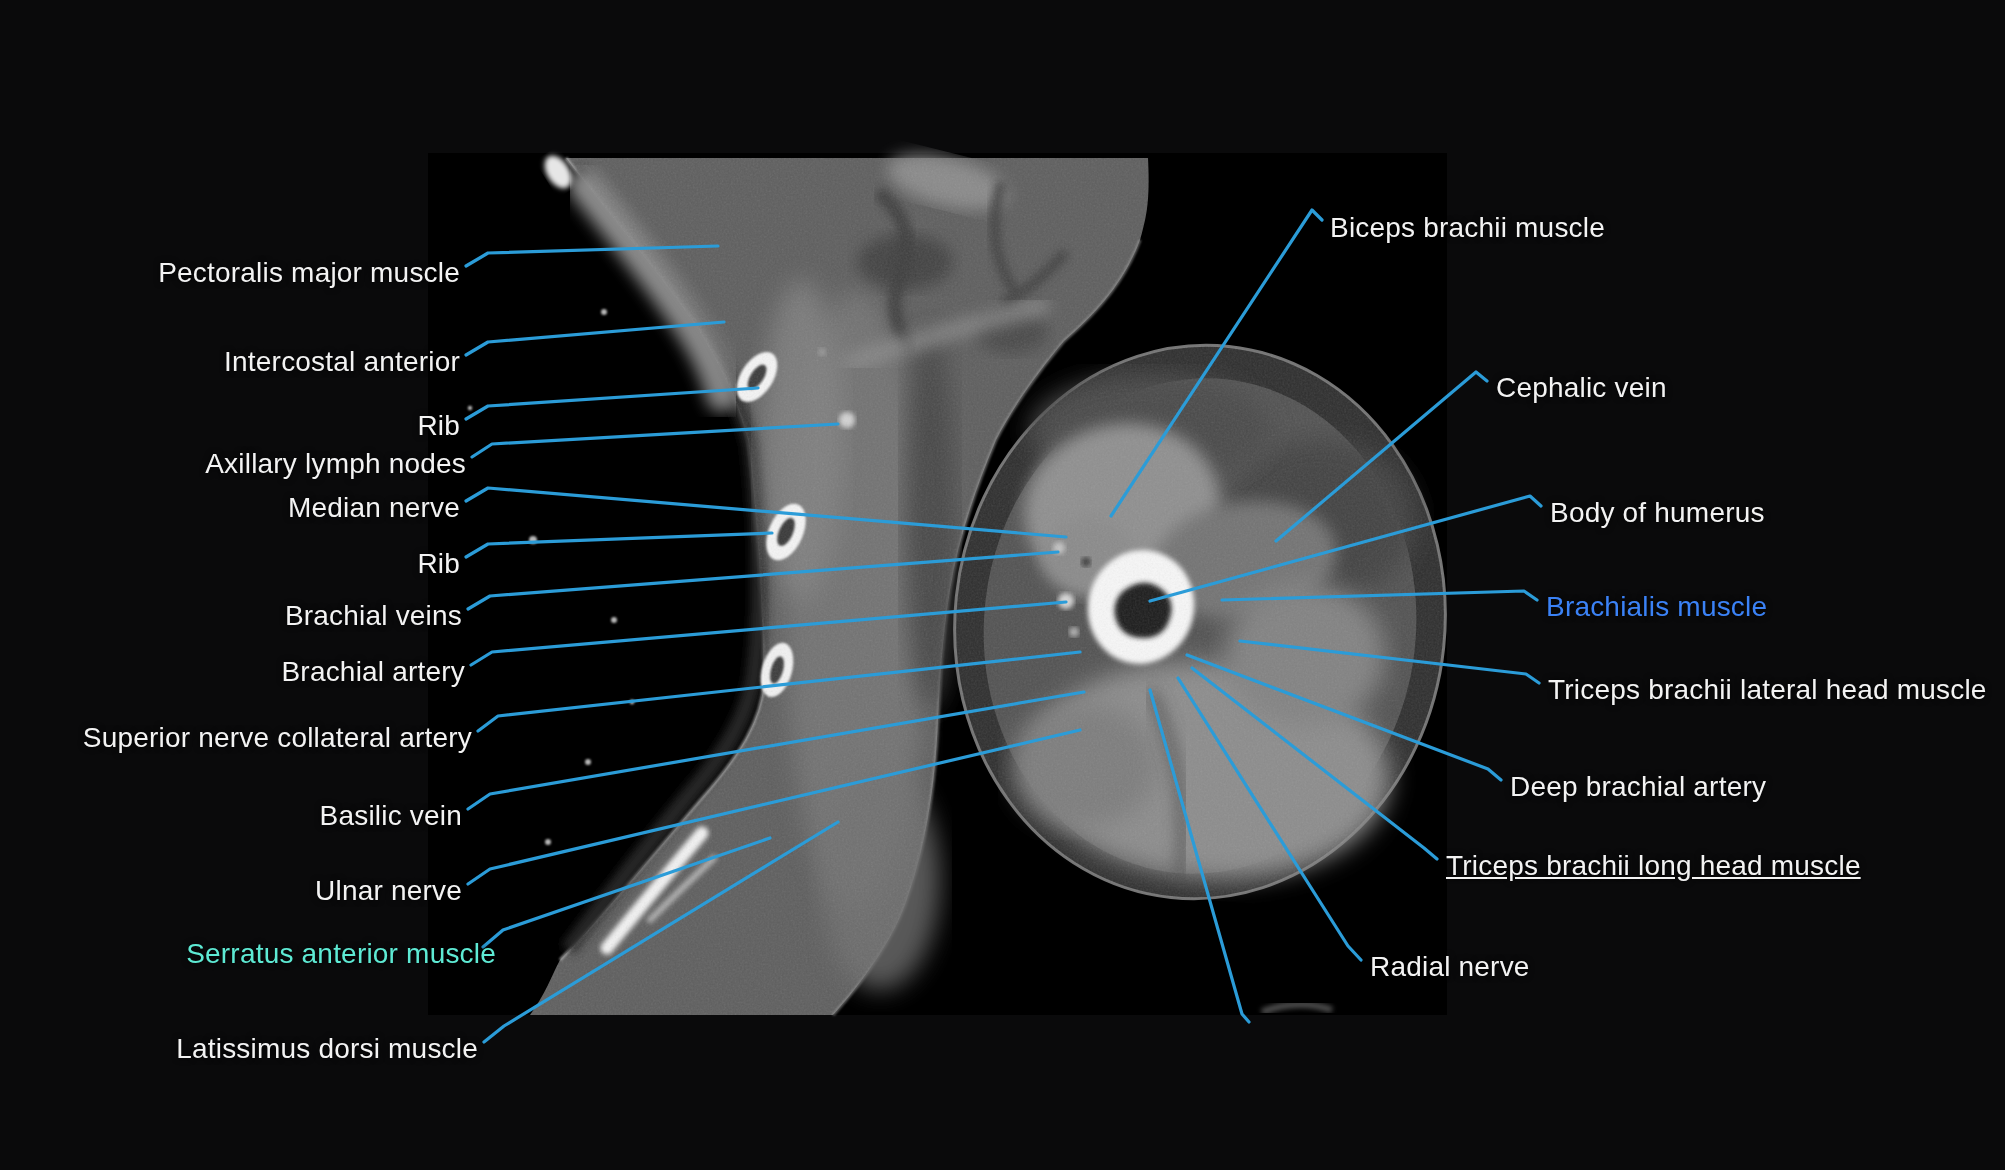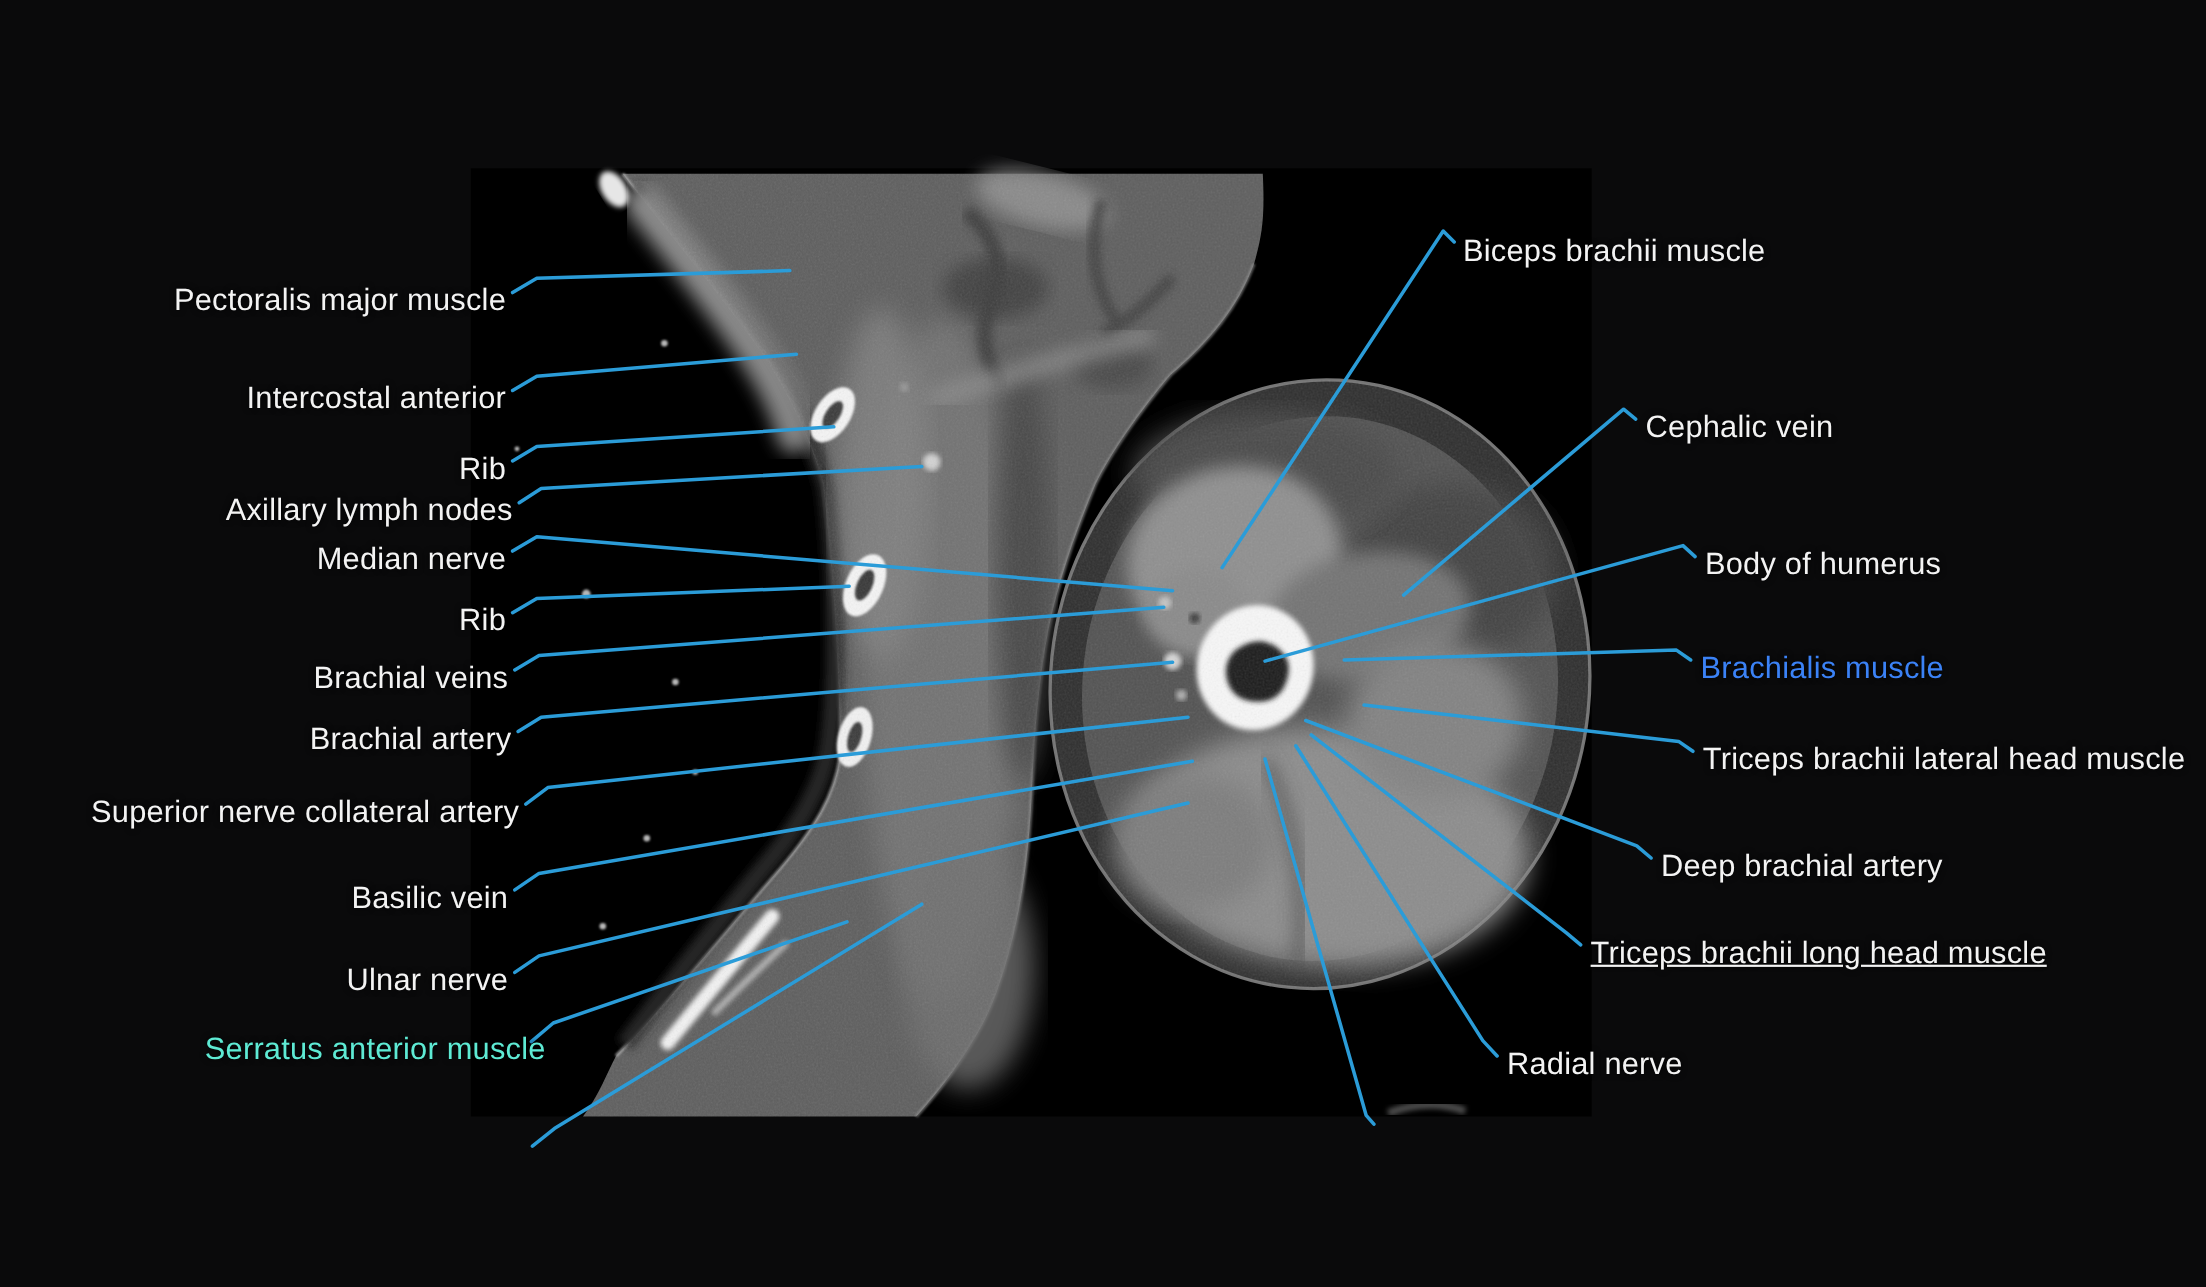--- a/index.html
+++ b/index.html
@@ -198,20 +198,21 @@
       <div class="anno-label right-align" style="left: 460px; top: 426px; color: rgb(243, 243, 243);">Rib</div>
       <div class="anno-label right-align" style="left: 466px; top: 464px; color: rgb(243, 243, 243);">Axillary lymph nodes</div>
       <div class="anno-label right-align" style="left: 460px; top: 508px; color: rgb(243, 243, 243);">Median nerve</div>
       <div class="anno-label right-align" style="left: 460px; top: 564px; color: rgb(243, 243, 243);">Rib</div>
       <div class="anno-label right-align" style="left: 462px; top: 616px; color: rgb(243, 243, 243);">Brachial veins</div>
       <div class="anno-label right-align" style="left: 465px; top: 672px; color: rgb(243, 243, 243); text-align: right;">Brachial artery</div>
       <div class="anno-label right-align" style="left: 472px; top: 738px; color: rgb(243, 243, 243);">Superior nerve collateral artery</div>
       <div class="anno-label right-align" style="left: 462px; top: 816px; color: rgb(243, 243, 243);">Basilic vein</div>
       <div class="anno-label right-align" style="left: 462px; top: 891px; color: rgb(243, 243, 243);">Ulnar nerve</div>
       <div class="anno-label right-align" style="left: 477px; top: 954px; color: #5eead4; margin-left: 19px;">Serratus anterior muscle</div>
+      <div class="anno-label right-align" style="left: 478px; top: 1049px; color: rgb(243, 243, 243);">Latissimus dorsi muscle</div>
       <div class="anno-label" style="left: 1330px; top: 228px; color: rgb(243, 243, 243);">Biceps brachii muscle</div>
       <div class="anno-label" style="left: 1496px; top: 388px; color: rgb(243, 243, 243);">Cephalic vein</div>
       <div class="anno-label" style="left: 1550px; top: 513px; color: rgb(243, 243, 243);">Body of humerus</div>
       <div class="anno-label" style="left: 1546px; top: 607px; color: #3b82f6;">Brachialis muscle</div>
       <div class="anno-label" style="left: 1548px; top: 690px; color: rgb(243, 243, 243);">Triceps brachii lateral head muscle</div>
       <div class="anno-label" style="left: 1510px; top: 787px; color: rgb(243, 243, 243);">Deep brachial artery</div>
       <div class="anno-label" style="left: 1446px; top: 866px; color: rgb(243, 243, 243); text-decoration: underline;">Triceps brachii long head muscle</div>
       <div class="anno-label" style="left: 1370px; top: 967px; color: rgb(243, 243, 243);">Radial nerve</div>
     </div>
 </div>

